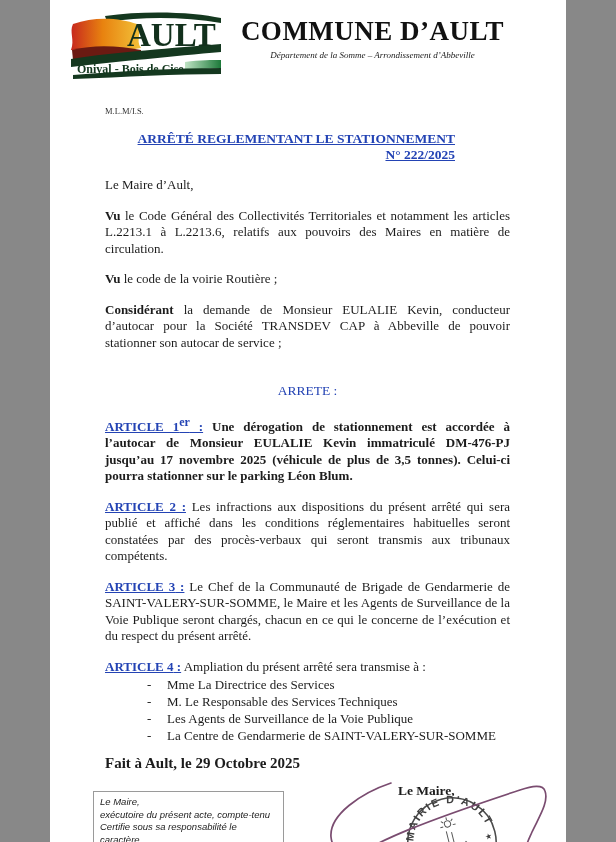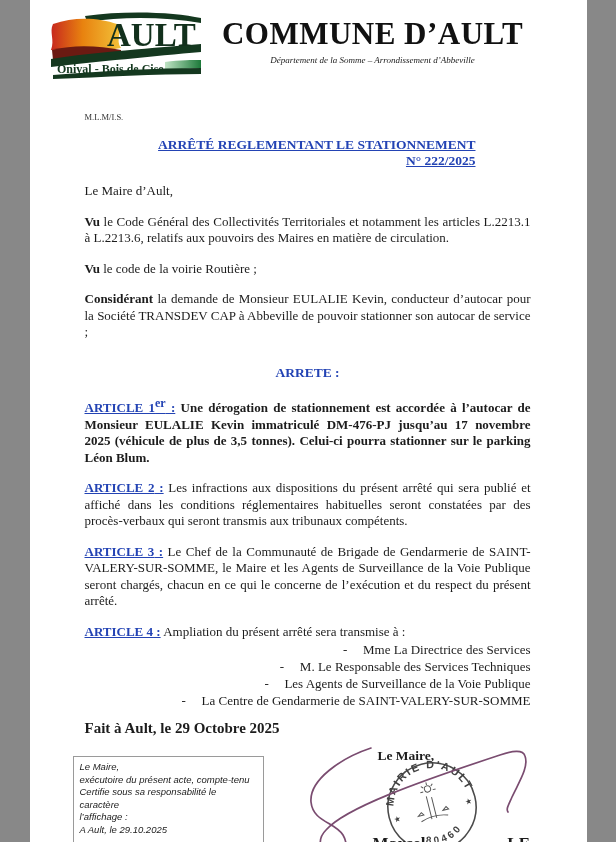--- a/index.html
+++ b/index.html
@@ -1,54 +1,54 @@
 <!DOCTYPE html>
 <html><head>
 <meta charset="utf-8">
 <style>
   html,body{margin:0;padding:0;background:#888;}
   .page{
     position:relative;
-    width:557px;height:842px;
+    width:516px;height:842px;
     background:#ffffff;
     margin:0 auto;
     font-family:"Liberation Serif", serif;
     color:#1c1c1c;
     overflow:hidden;
   }
   .content{padding:8px 56px 0 55px;}
 
   
   .header-row{display:flex;align-items:flex-start;margin-left:-40px;}
   .logo-wrap{width:170px;flex:0 0 170px;padding-top:2px;}
   .head-center{flex:1;text-align:center;padding-top:8px;}
-  .commune-title{font-size:31px;font-weight:bold;letter-spacing:.5px;color:#111;}
+  .commune-title{font-size:27px;font-weight:bold;letter-spacing:.5px;color:#111;}
   .commune-sub{font-size:9px;font-style:italic;color:#222;margin-top:3px;}
 
-  .initials{font-size:8.5px;color:#333;margin-top:28px;}
+  .initials{font-size:8.5px;color:#333;margin-top:22px;}
 
   .decree-title{
     text-align:right;margin:15px 55px 0 0;
     color:#2343b4;font-weight:bold;font-size:13.5px;line-height:16px;
   }
   .decree-title .u{text-decoration:underline;}
 
   .body-text{font-size:13px;line-height:16.5px;text-align:justify;}
   p.par{margin:14px 0 0 0;}
   .salutation{margin-top:26px;}
   b.lead{font-weight:bold;}
   .arrete-head{
-    margin-top:24px;text-align:center;
-    color:#2343b4;font-weight:bold;font-size:13.5px;
+    margin-top:32px;text-align:center;
+    color:#2343b4;font-weight:normal;font-size:13.5px;
   }
   .art-label{color:#2343b4;font-weight:bold;text-decoration:underline;}
   .art-label sup{font-size:12px;}
   .bold-body{font-weight:bold;}
   ul.dist{margin:2px 0 0 0;padding:0 0 0 62px;list-style:none;}
-  ul.dist li{margin:0;line-height:16.8px;text-align:right;}
+  ul.dist li{margin:0;line-height:16.8px;text-align:left;}
   ul.dist li:before{content:"-";display:inline-block;width:20px;margin-left:-20px;text-align:left;}
 
   .dateline{margin-top:10px;font-weight:bold;font-size:15px;}
 
   
   .sig-zone{position:relative;height:130px;margin-top:-3px;}
   .cert-box{
     position:absolute;left:-12px;top:8px;width:178px;
     border:1px solid #9a9a9a;padding:4px 5px 8px 6px;
     font-family:"Liberation Sans", sans-serif;

